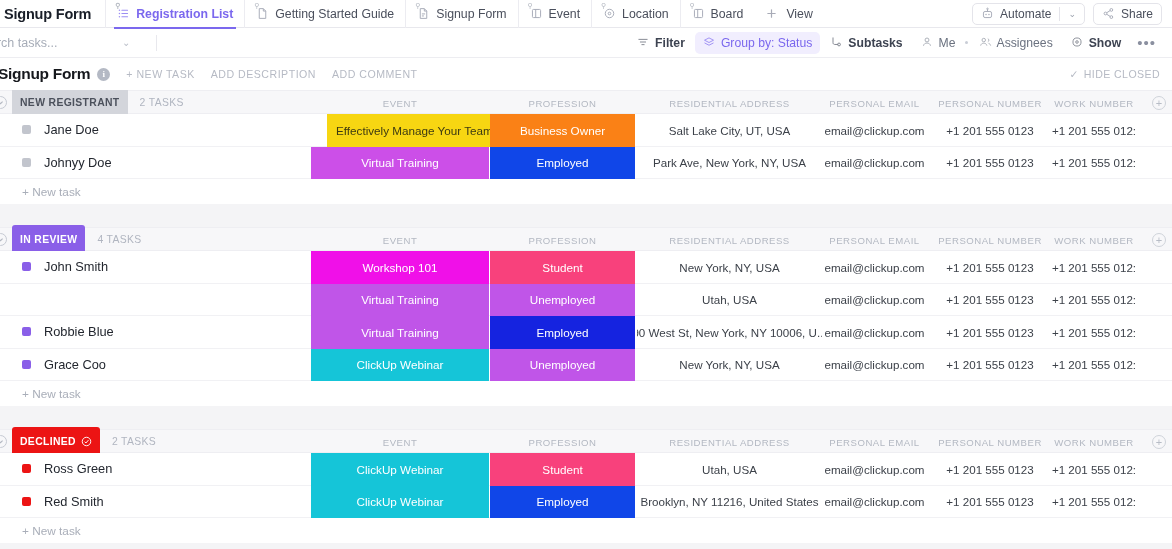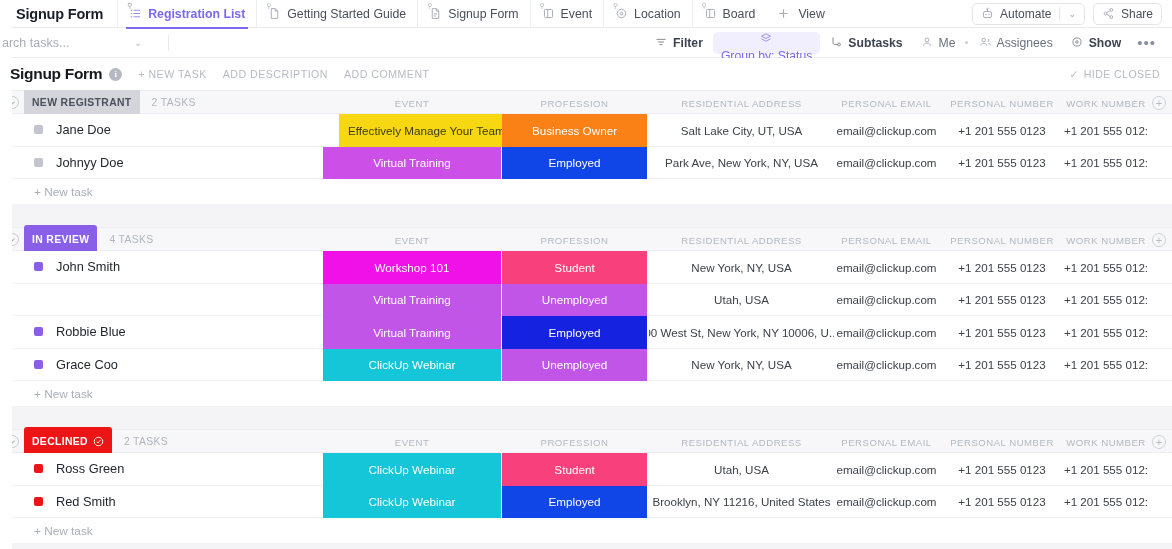--- a/index.html
+++ b/index.html
@@ -3,21 +3,21 @@
 <meta charset="utf-8">
 <style>
   * { box-sizing: border-box; margin: 0; padding: 0; }
   html, body {
     width: 1172px; height: 549px;
     font-family: "Liberation Sans", sans-serif;
     background: #ffffff;
     overflow: hidden;
     color: #2a3039;
   }
-  .app { width: 1172px; height: 549px; position: relative; display: flex; flex-direction: column; padding-left: 12px; }
+  .app { width: 1172px; height: 549px; position: relative; display: flex; flex-direction: column; }
 
   
   .viewbar {
     height: 28px; min-height: 28px; display: flex; align-items: center;
     border-bottom: 1px solid #e8e8ed; background: #fff; padding-left: 2px;
   }
   .app-title {
     font-size: 14.5px; font-weight: bold; color: #1a1f29;
     padding: 0 14px 0 2px; letter-spacing: -0.2px; white-space: nowrap;
   }
@@ -63,21 +63,21 @@
   .searchwrap input::placeholder { color: #a7adb8; }
   .search-caret { color: #b9bec8; font-size: 10px; }
   .tb-sep { width: 1px; height: 16px; background: #e8e8ed; margin-left: 8px; }
   .toolbar-spacer { flex: 1; }
   .tbtn {
     display: flex; align-items: center; gap: 5px; height: 22px; padding: 0 8px;
     font-size: 12.2px; color: #6b7280; border-radius: 5px; margin-left: 2px;
     white-space: nowrap;
   }
   .tbtn.strong { color: #3d4351; font-weight: bold; }
-  .tbtn.grouped { background: #f1eefe; color: #7b68ee; font-weight: normal; flex-direction: column; }
+  .tbtn.grouped { background: #f1eefe; color: #7b68ee; font-weight: normal; }
   .tbtn.dots { font-size: 15px; color: #8b90a0; letter-spacing: 1px; padding: 0 6px; }
   .tb-dot { width: 3px; height: 3px; border-radius: 50%; background: #c9cdd6; margin: 0 1px; }
 
   
   .pagehead {
     height: 32px; min-height: 32px; display: flex; align-items: center;
     padding-right: 12px; background: #fff;
   }
   .page-title { font-size: 15.5px; font-weight: bold; color: #16181d; letter-spacing: -0.3px; margin-left: -2px; }
   .info-circle {

